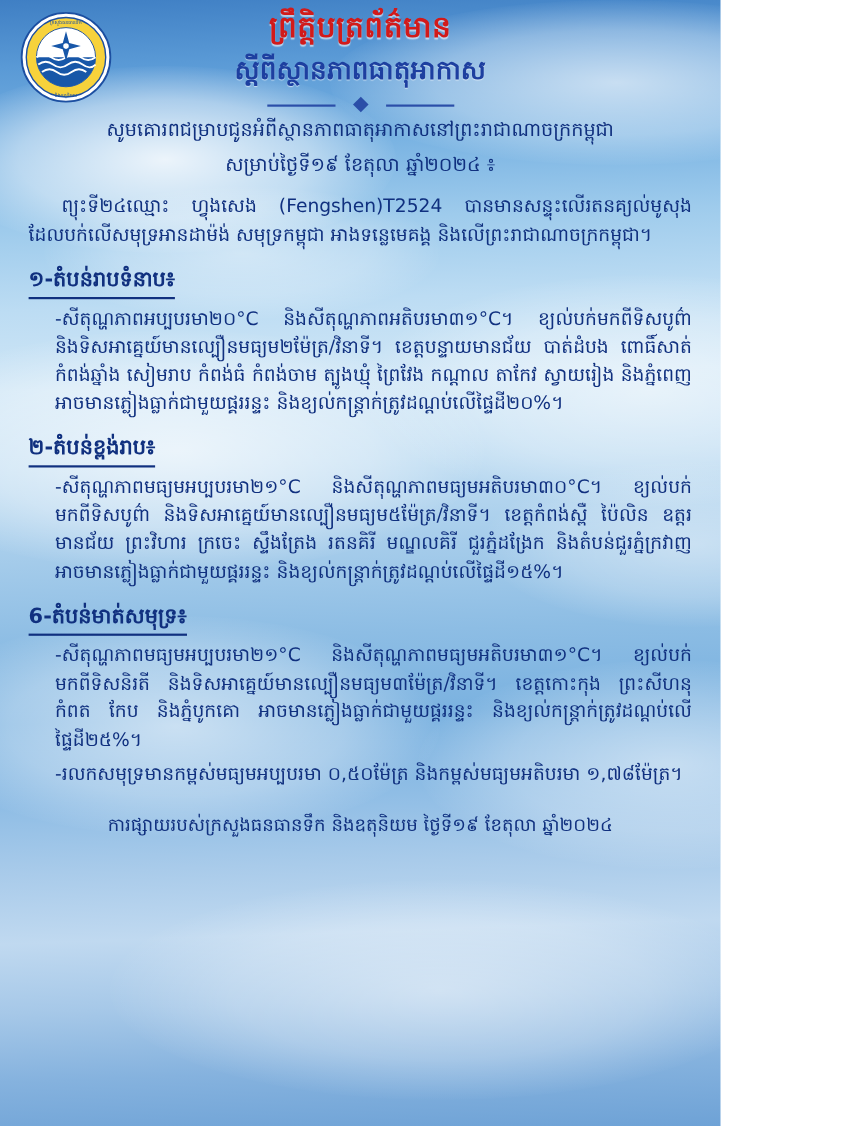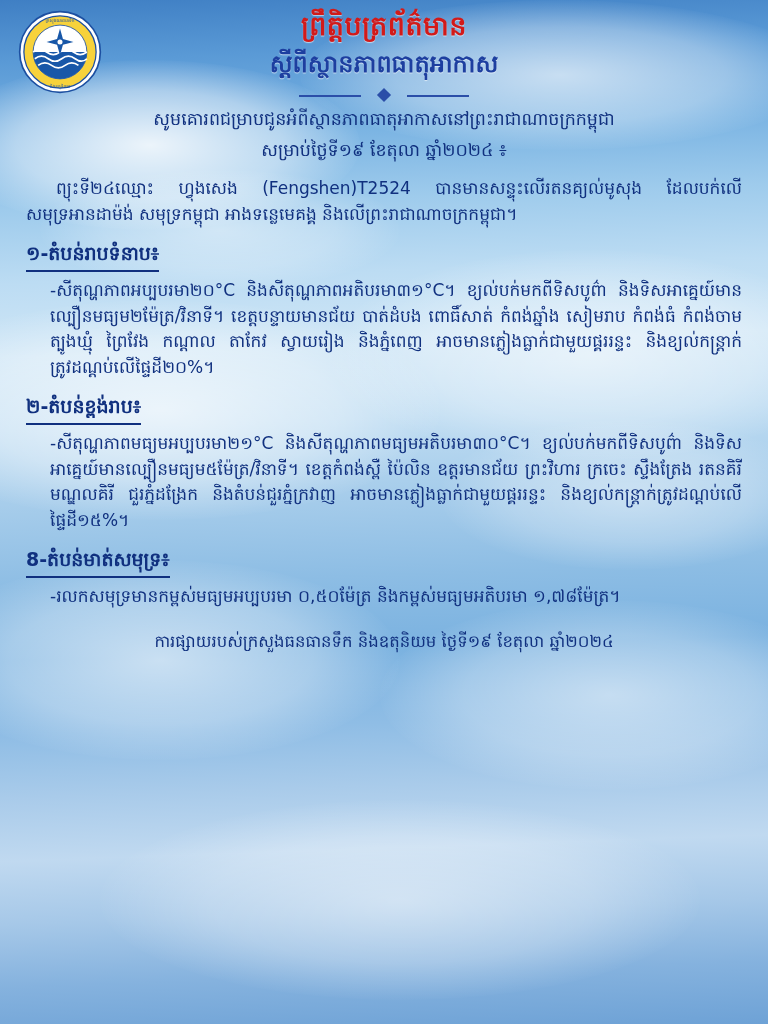--- a/index.html
+++ b/index.html
@@ -7,21 +7,21 @@
     padding: 0;
   }
   body {
     width: 768px;
     height: 1024px;
     font-family: "DejaVu Sans", "Liberation Sans", sans-serif;
     overflow: hidden;
   }
   .poster {
     position: relative;
-    width: 768px;
+    width: 655px;
     height: 1024px;
     overflow: hidden;
     background: linear-gradient(178deg,
         #3f7fc4 0%,
         #5a9ad6 6%,
         #78b2e2 13%,
         #9ecbec 20%,
         #bcdcf3 27%,
         #cfe6f6 34%,
         #bedcf2 41%,
@@ -218,21 +218,22 @@
       <div class="section-title">១-តំបន់រាបទំនាប៖</div>
       <div class="section-body">-សីតុណ្ហភាពអប្បបរមា២០°C និងសីតុណ្ហភាពអតិបរមា៣១°C។ ខ្យល់បក់មកពីទិសបូព៌ា និងទិសអាគ្នេយ៍មានល្បឿនមធ្យម២ម៉ែត្រ/វិនាទី។ ខេត្តបន្ទាយមានជ័យ បាត់ដំបង ពោធិ៍សាត់ កំពង់ឆ្នាំង សៀមរាប កំពង់ធំ កំពង់ចាម ត្បូងឃ្មុំ ព្រៃវែង កណ្តាល តាកែវ ស្វាយរៀង និងភ្នំពេញ អាចមានភ្លៀងធ្លាក់ជាមួយផ្គររន្ទះ និងខ្យល់កន្ត្រាក់ត្រូវដណ្តប់លើផ្ទៃដី២០%។</div>
     </div>
 
     <div>
       <div class="section-title">២-តំបន់ខ្ពង់រាប៖</div>
       <div class="section-body">-សីតុណ្ហភាពមធ្យមអប្បបរមា២១°C និងសីតុណ្ហភាពមធ្យមអតិបរមា៣០°C។ ខ្យល់បក់មកពីទិសបូព៌ា និងទិសអាគ្នេយ៍មានល្បឿនមធ្យម៥ម៉ែត្រ/វិនាទី។ ខេត្តកំពង់ស្ពឺ ប៉ៃលិន ឧត្តរមានជ័យ ព្រះវិហារ ក្រចេះ ស្ទឹងត្រែង រតនគិរី មណ្ឌលគិរី ជួរភ្នំដង្រែក និងតំបន់ជួរភ្នំក្រវាញ អាចមានភ្លៀងធ្លាក់ជាមួយផ្គររន្ទះ និងខ្យល់កន្ត្រាក់ត្រូវដណ្តប់លើផ្ទៃដី១៥%។</div>
     </div>
 
     <div>
-      <div class="section-title">8-តំបន់មាត់សមុទ្រ៖</div>
+      <div class="section-title">6-តំបន់មាត់សមុទ្រ៖</div>
+      <div class="section-body">-សីតុណ្ហភាពមធ្យមអប្បបរមា២១°C និងសីតុណ្ហភាពមធ្យមអតិបរមា៣១°C។ ខ្យល់បក់មកពីទិសនិរតី និងទិសអាគ្នេយ៍មានល្បឿនមធ្យម៣ម៉ែត្រ/វិនាទី។ ខេត្តកោះកុង ព្រះសីហនុ កំពត កែប និងភ្នំបូកគោ អាចមានភ្លៀងធ្លាក់ជាមួយផ្គររន្ទះ និងខ្យល់កន្ត្រាក់ត្រូវដណ្តប់លើផ្ទៃដី២៥%។</div>
     </div>
 
     <div class="section-body">-រលកសមុទ្រមានកម្ពស់មធ្យមអប្បបរមា ០,៥០ម៉ែត្រ និងកម្ពស់មធ្យមអតិបរមា ១,៧៨ម៉ែត្រ។</div>
 
     <div class="footer-blue">ការផ្សាយរបស់ក្រសួងធនធានទឹក និងឧតុនិយម ថ្ងៃទី១៩ ខែតុលា ឆ្នាំ២០២៤</div>
 
   </div>
 </div>
 
 </body></html>

